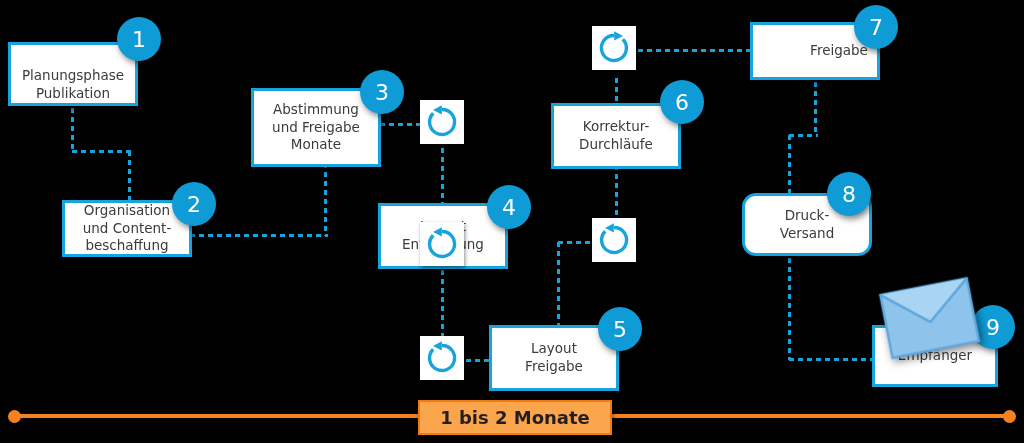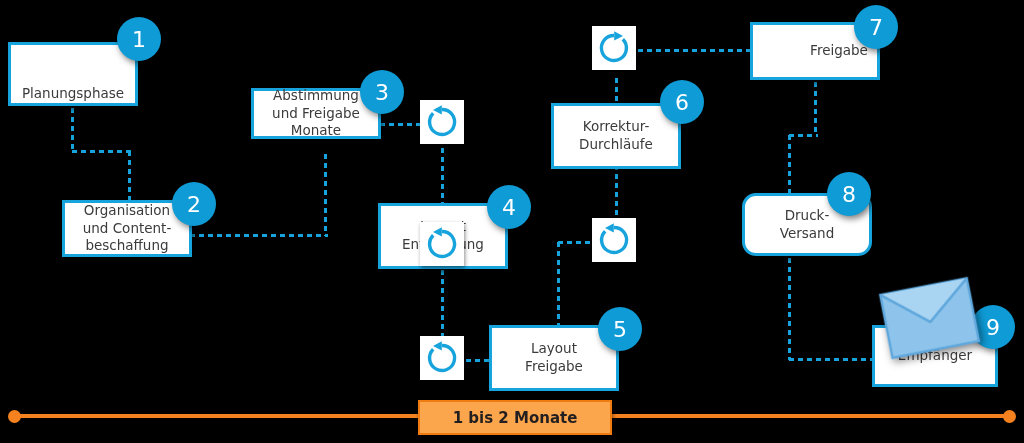--- a/index.html
+++ b/index.html
@@ -76,21 +76,21 @@
     position:absolute;
     width:13px;height:13px;border-radius:50%;
     background:#F5821F;z-index:21;
   }
   .timeline-label{
     position:absolute;
     background:#FBA64D;
     border:2px solid #F07C11;
     color:#231f20;
     font-weight:bold;
-    font-size:15px;
+    font-size:18px;
     display:flex;align-items:center;justify-content:center;
     z-index:25;
     box-shadow:1px 2px 4px rgba(0,0,0,.45);
   }
 </style>
 </head>
 <body>
 
 <div id="stage">
 
@@ -145,34 +145,35 @@
   </div>
 
   <div>
     <div class="v-dot" style="left:787px; top:256px; height:104px;"></div>
     <div class="h-dot" style="left:787px; top:357px; width:86px;"></div>
   </div>
 
   <div class="box" style="left:8px;top:42px;width:130px;height:64px;align-items:flex-end;">
     <span>
       <span>Planungsphase</span>
+      <span>Publikation</span>
     </span>
   </div>
   <div class="badge" style="left:117px;top:17px;">1</div>
 
   <div class="box" style="left:62px;top:200px;width:130px;height:57px;">
     <span>
       <span>Organisation</span>
       <span>und Content-</span>
       <span>beschaffung</span>
     </span>
   </div>
   <div class="badge" style="left:172px;top:182px;">2</div>
 
-  <div class="box" style="left:251px;top:88px;width:130px;height:51px;">
+  <div class="box" style="left:251px;top:88px;width:130px;height:79px;">
     <span>
       <span>Abstimmung</span>
       <span>und Freigabe</span>
       <span>Monate</span>
     </span>
   </div>
   <div class="badge" style="left:360px;top:70px;">3</div>
 
   <div class="box" style="left:378px;top:203px;width:130px;height:66px;">
     <span>

